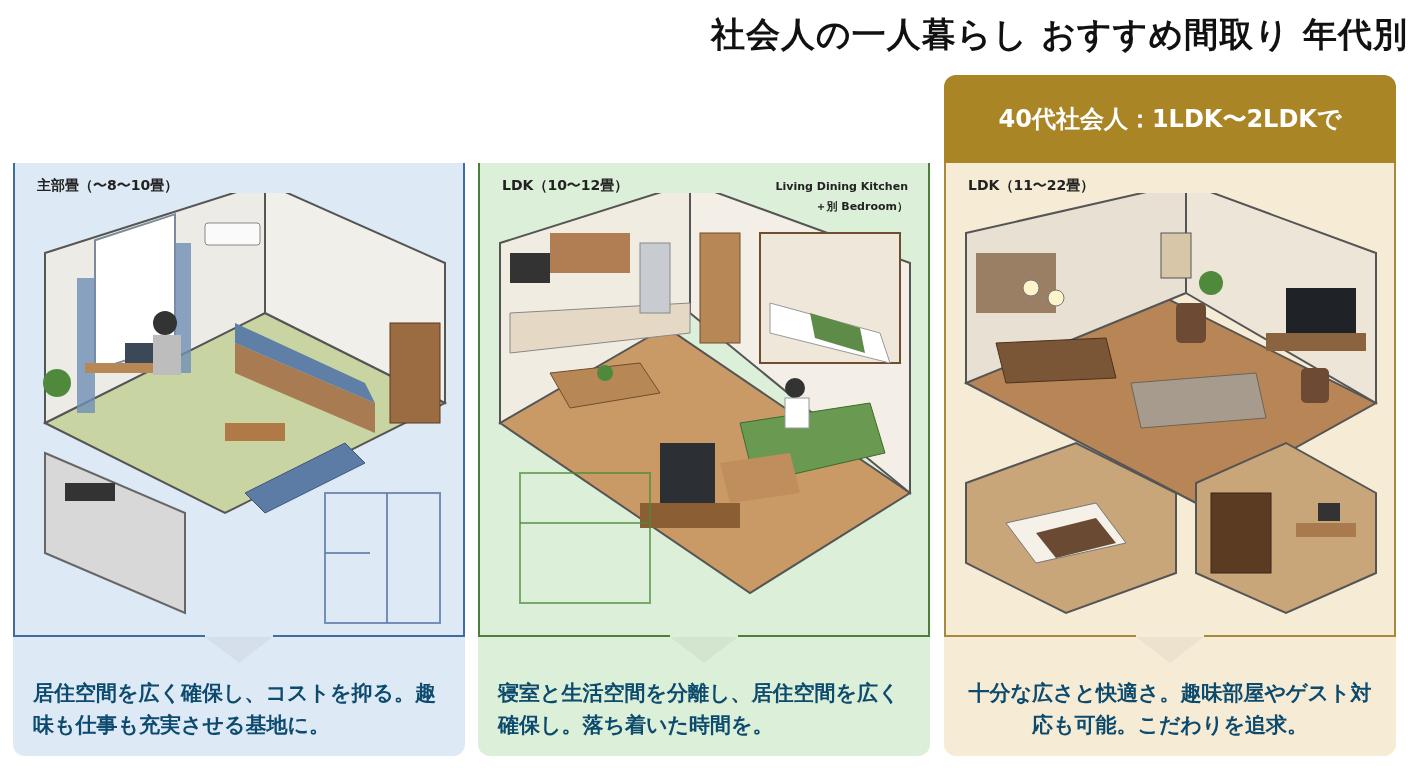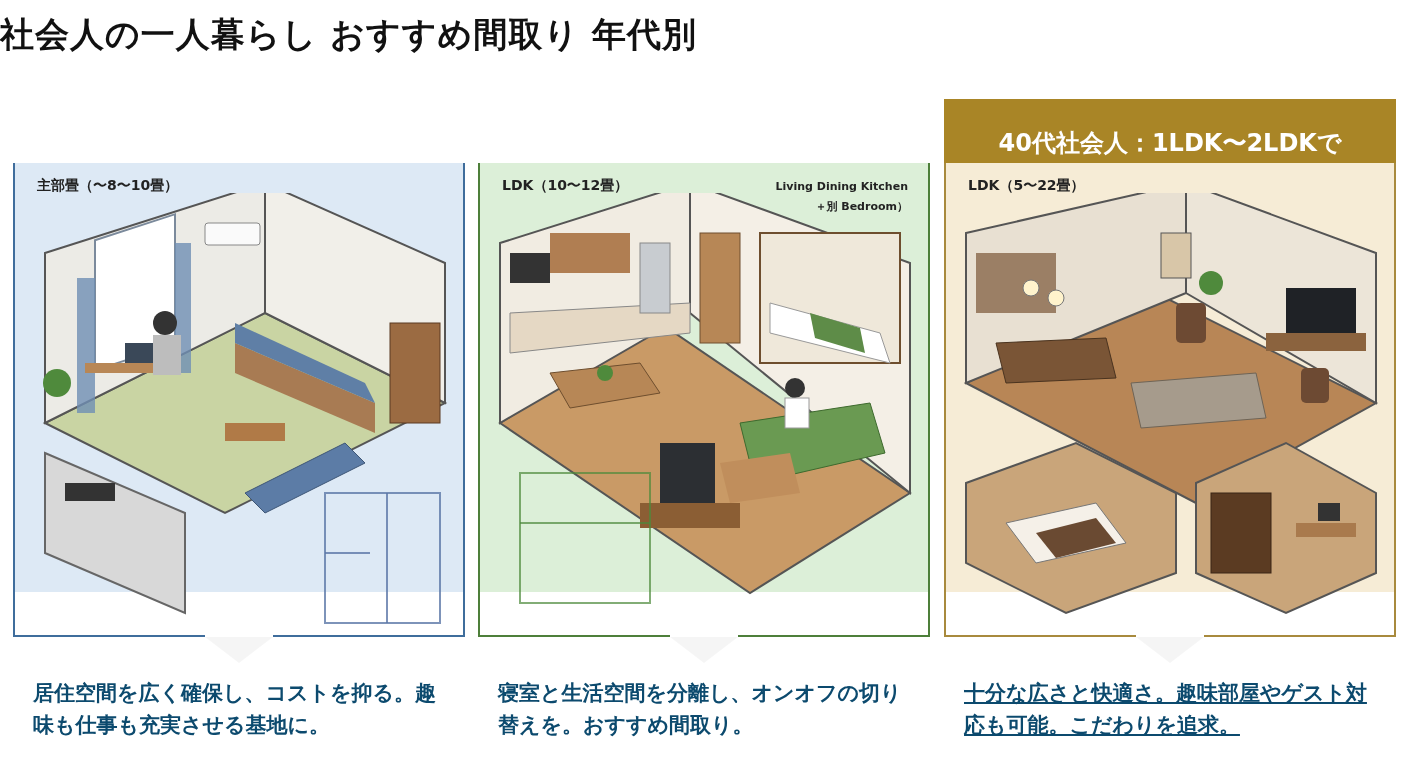--- a/index.html
+++ b/index.html
@@ -1,32 +1,32 @@
 <!DOCTYPE html>
 <html><head>
   <meta charset="utf-8">
   <style>
     * { box-sizing: border-box; margin: 0; padding: 0; }
     html, body { width: 1408px; height: 768px; overflow: hidden; background: #ffffff; }
     body { font-family: "DejaVu Sans", "Liberation Sans", sans-serif; position: relative; }
 
     .page-title {
-      position: absolute; left: 0; top: 8px; width: 1408px; text-align: left;
+      position: absolute; left: 0; top: 8px; width: 1408px; text-align: right;
       font-size: 34px; font-weight: bold; color: #111111; letter-spacing: 1px;
       line-height: 52px;
     }
 
     .card { position: absolute; top: 75px; width: 452px; height: 681px; border-radius: 12px; overflow: hidden; }
     .card-header {
       position: absolute; left: 0; top: 0; width: 100%; height: 88px;
       display: flex; align-items: center; justify-content: center; text-align: center;
       color: #ffffff; font-weight: bold; font-size: 24px; line-height: 34px; padding: 0 10px;
     }
     .card-body {
-      position: absolute; left: 0; top: 88px; width: 100%; height: 429px;
+      position: absolute; left: 0; top: 88px; width: 100%; height: 593px;
     }
     .illus-frame {
       position: absolute; left: 0; top: 0; width: 100%; height: 474px;
       border-left: 2px solid; border-right: 2px solid;
     }
     .frame-bottom-l, .frame-bottom-r {
       position: absolute; top: 472px; height: 2px; width: 192px;
     }
     .frame-bottom-l { left: 0; }
     .frame-bottom-r { right: 0; }
@@ -40,21 +40,21 @@
     }
     .area-sub {
       position: absolute; right: 20px; top: 14px; font-size: 11px; font-weight: bold; color: #222222;
       text-align: right; line-height: 20px; white-space: pre-line;
     }
     .illus { position: absolute; left: 10px; top: 30px; width: 430px; height: 436px; }
     .caption {
       position: absolute; left: 0; top: 514px; width: 100%; padding: 0 20px;
       font-size: 21px; font-weight: bold; color: #0c4a6e; line-height: 32px; text-align: left;
     }
-    .caption.center { text-align: left; text-decoration: underline; }
+    .caption.center { text-align: center; }
 
     
     .c-blue .card-header { background: #2e6aa6; }
     .c-blue .card-body { background: #dde9f5; }
     .c-blue .illus-frame, .c-blue .frame-bottom-l, .c-blue .frame-bottom-r { border-color: #3f6d9c; background-color: transparent; }
     .c-blue .frame-bottom-l, .c-blue .frame-bottom-r { background: #3f6d9c; }
 
     .c-green .card-header { background: #4f8a3c; }
     .c-green .card-body { background: #dcefd8; }
     .c-green .illus-frame { border-color: #4d7f3a; }
@@ -152,31 +152,31 @@
         <rect x="150" y="310" width="100" height="25" fill="#8b5e34"></rect>
         <polygon points="230,270 300,260 310,300 240,310" fill="#c08e5c"></polygon>
 
         <rect x="30" y="280" width="130" height="130" fill="none" stroke="#4d8a3c" stroke-width="2" opacity="0.7"></rect>
         <line x1="30" y1="330" x2="160" y2="330" stroke="#4d8a3c" stroke-width="2" opacity="0.7"></line>
       </svg>
     </div>
     <div class="frame-bottom-l"></div>
     <div class="frame-bottom-r"></div>
     <div class="notch"></div>
-    <div class="caption">寝室と生活空間を分離し、オンオフの切り替えを。おすすめ間取り。</div>
+    <div class="caption">寝室と生活空間を分離し、居住空間を広く確保し。落ち着いた時間を。</div>
   </div>
 </div>
 
 <div class="card c-gold" style="left:944px;">
-  <div class="card-header" style="flex-direction:column;margin-top:24px;">
+  <div class="card-header" style="flex-direction:column;">
     <div>40代社会人：1LDK〜2LDKで</div>
   </div>
   <div class="card-body">
     <div class="illus-frame">
-      <div class="area-label">LDK（5〜22畳）</div>
+      <div class="area-label">LDK（11〜22畳）</div>
       <svg class="illus" viewBox="0 0 430 436">
 
         <polygon points="10,190 240,310 420,210 200,100" fill="#b88656" stroke="#555" stroke-width="2"></polygon>
         <polygon points="10,40 230,-10 230,100 10,190" fill="#e8e0d2" stroke="#555" stroke-width="2"></polygon>
         <polygon points="230,-10 420,60 420,210 230,100" fill="#ece5d8" stroke="#555" stroke-width="2"></polygon>
         <rect x="20" y="60" width="80" height="60" fill="#7a5536" opacity="0.7"></rect>
         <circle cx="75" cy="95" r="8" fill="#fff3cc" stroke="#777"></circle>
         <circle cx="100" cy="105" r="8" fill="#fff3cc" stroke="#777"></circle>
         <rect x="205" y="40" width="30" height="45" fill="#d8c6a8" stroke="#555"></rect>
         <rect x="330" y="95" width="70" height="45" fill="#1f2226"></rect>

